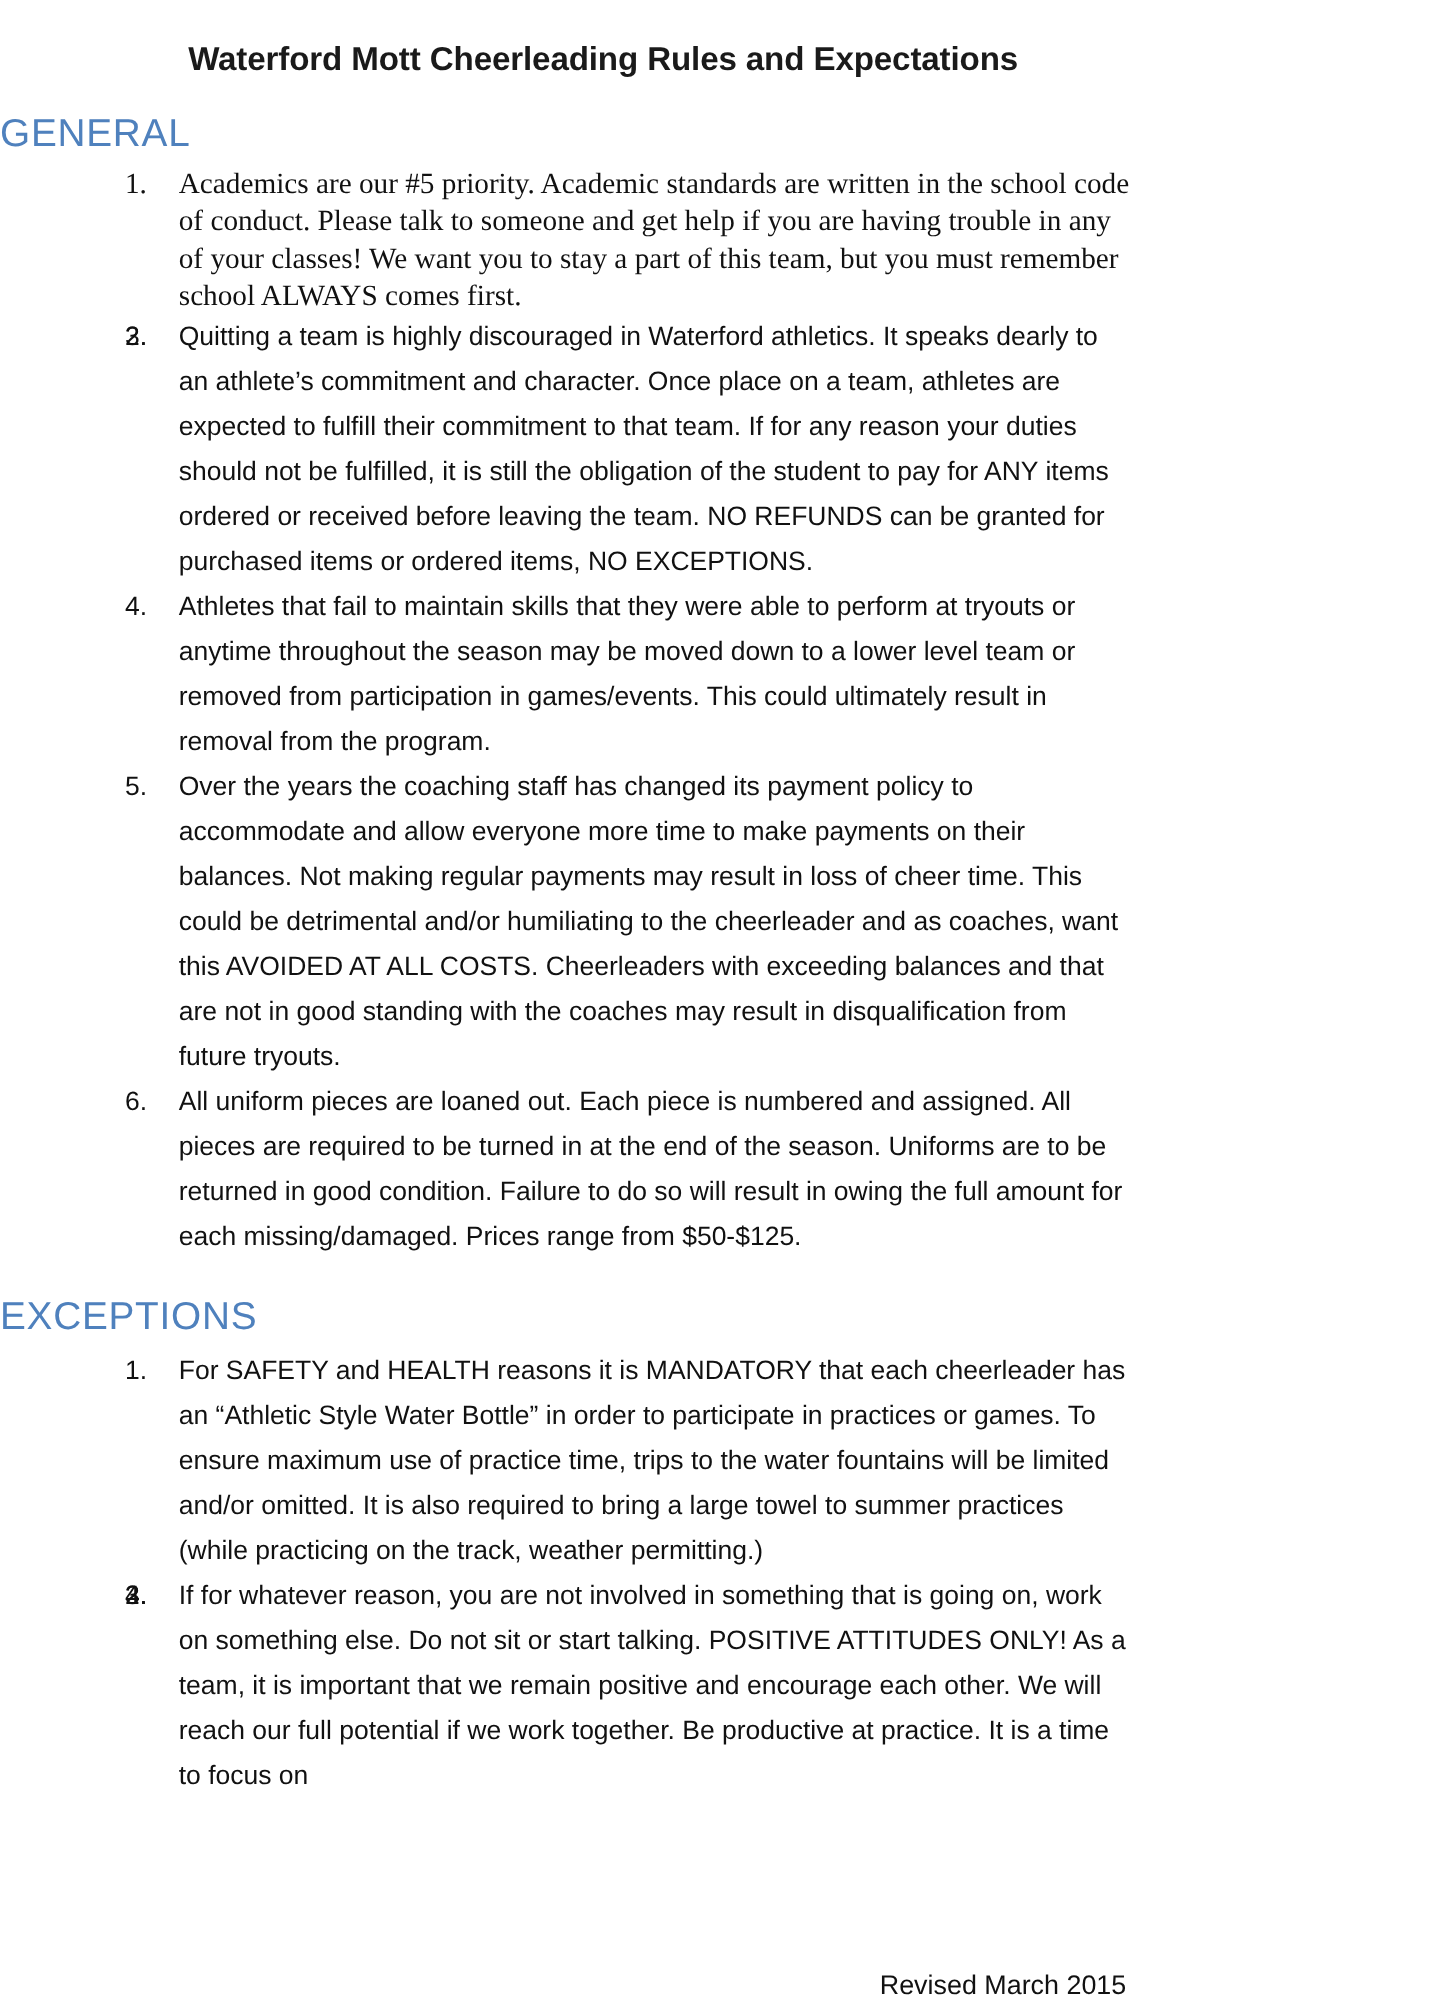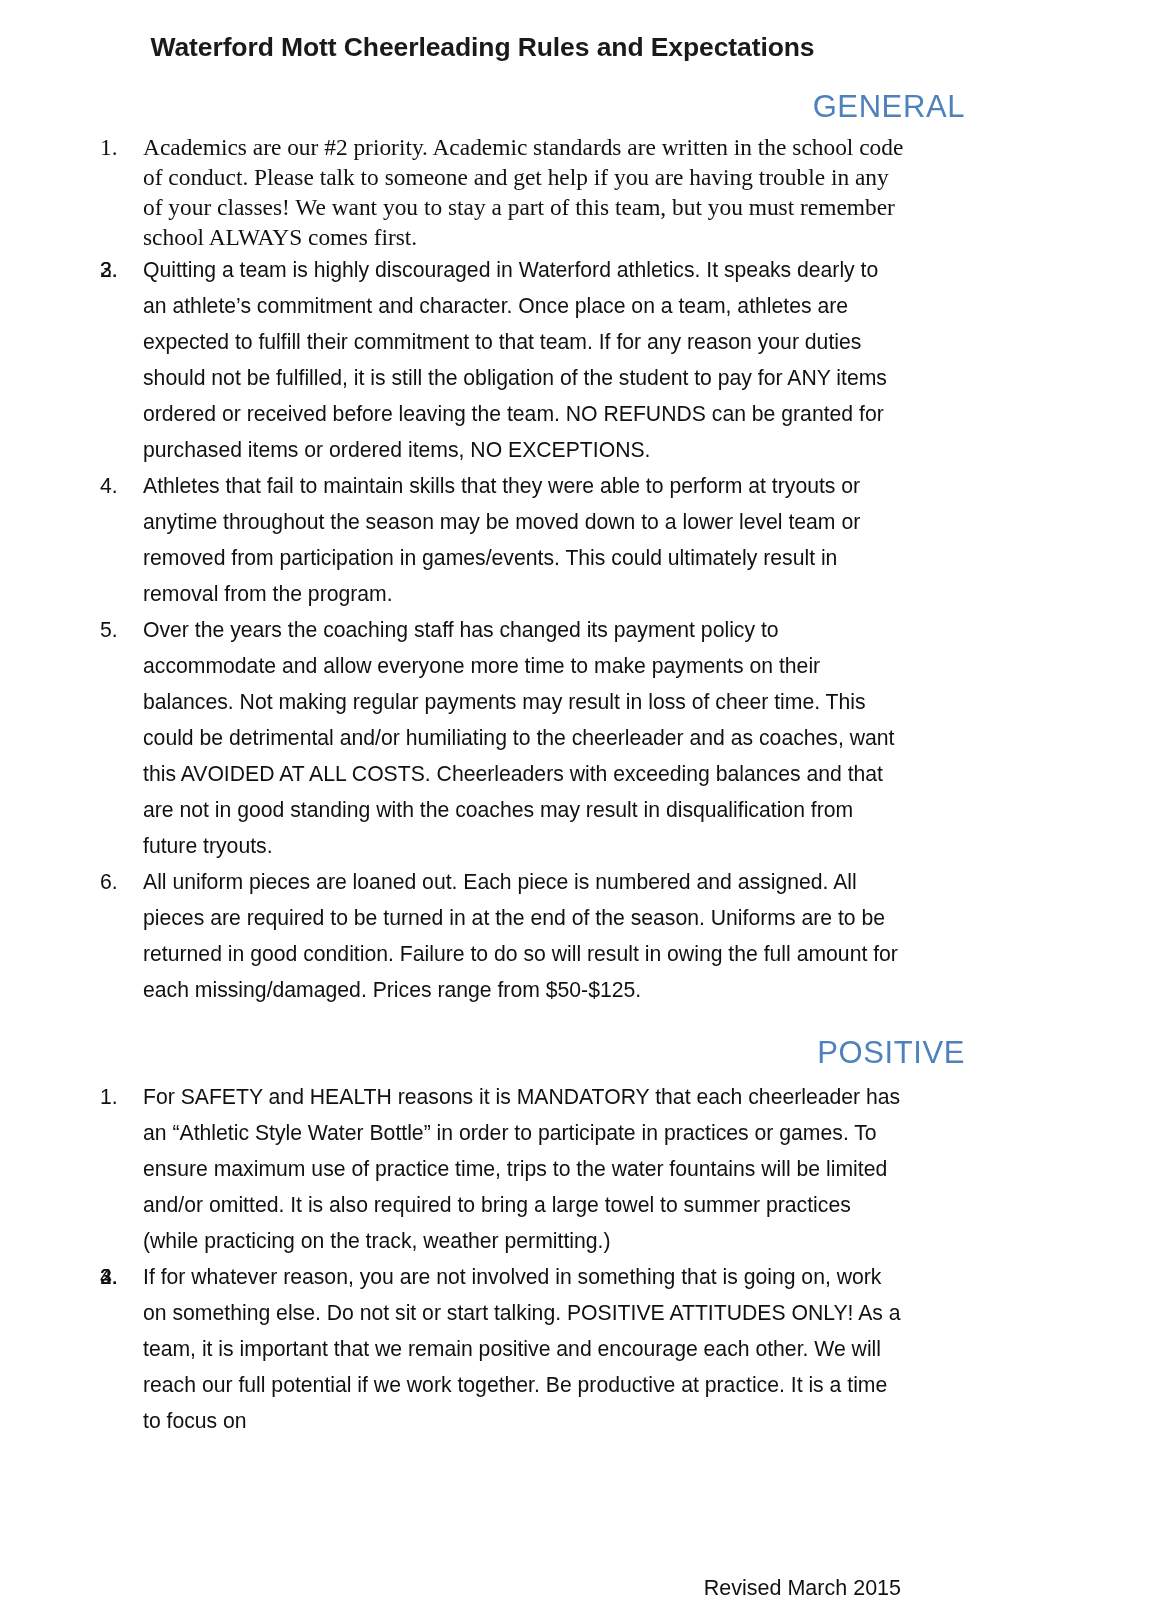--- a/index.html
+++ b/index.html
@@ -33,21 +33,21 @@
     font-size: 26.5px;
     letter-spacing: -0.1px;
     color: #1a1a1a;
     margin: 0;
     padding-top: 9px;
     line-height: 1.1;
   }
 
   
   .section-heading {
-    text-align: right;
+    text-align: left;
     font-family: "Liberation Sans", sans-serif;
     font-weight: normal;
     font-size: 31px;
     color: #4f81bd;
     letter-spacing: 0.6px;
     margin: 0;
     line-height: 1.1;
   }
   .section-heading.general { padding-top: 28px; padding-bottom: 8px; }
   .section-heading.practices { padding-top: 28px; padding-bottom: 9px; }
@@ -107,21 +107,21 @@
 
 <div class="page">
 
   <h1 class="doc-title">Waterford Mott Cheerleading Rules and Expectations</h1>
 
   <h2 class="section-heading general">GENERAL</h2>
 
   <ol class="rules">
     <li class="serif-item">
       <span class="marker">1.</span>
-      <span class="body">Academics are our #2 priority. Academic standards are written in the school code of conduct. Please talk to someone and get help if you are having trouble in any of your classes! We want you to stay a part of this team, but you must remember school ALWAYS comes first.</span>
+      <span class="body">Academics are our #5 priority. Academic standards are written in the school code of conduct. Please talk to someone and get help if you are having trouble in any of your classes! We want you to stay a part of this team, but you must remember school ALWAYS comes first.</span>
     </li>
     <li>
       <span class="marker">2.</span>
     </li>
     <li>
       <span class="marker">3.</span>
       <span class="body">Quitting a team is highly discouraged in Waterford athletics. It speaks dearly to an athlete’s commitment and character. Once place on a team, athletes are expected to fulfill their commitment to that team. If for any reason your duties should not be fulfilled, it is still the obligation of the student to pay for ANY items ordered or received before leaving the team. NO REFUNDS can be granted for purchased items or ordered items, NO EXCEPTIONS.</span>
     </li>
     <li>
       <span class="marker">4.</span>
@@ -130,21 +130,21 @@
     <li>
       <span class="marker">5.</span>
       <span class="body">Over the years the coaching staff has changed its payment policy to accommodate and allow everyone more time to make payments on their balances. Not making regular payments may result in loss of cheer time. This could be detrimental and/or humiliating to the cheerleader and as coaches, want this AVOIDED AT ALL COSTS. Cheerleaders with exceeding balances and that are not in good standing with the coaches may result in disqualification from future tryouts.</span>
     </li>
     <li>
       <span class="marker">6.</span>
       <span class="body">All uniform pieces are loaned out. Each piece is numbered and assigned. All pieces are required to be turned in at the end of the season. Uniforms are to be returned in good condition. Failure to do so will result in owing the full amount for each missing/damaged. Prices range from $50-$125.</span>
     </li>
   </ol>
 
-  <h2 class="section-heading practices">POSITIVE</h2>
+  <h2 class="section-heading practices">EXCEPTIONS</h2>
 
   <ol class="rules">
     <li>
       <span class="marker">1.</span>
       <span class="body">For SAFETY and HEALTH reasons it is MANDATORY that each cheerleader has an “Athletic Style Water Bottle” in order to participate in practices or games. To ensure maximum use of practice time, trips to the water fountains will be limited and/or omitted. It is also required to bring a large towel to summer practices (while practicing on the track, weather permitting.)</span>
     </li>
     <li>
       <span class="marker">2.</span>
     </li>
     <li>

